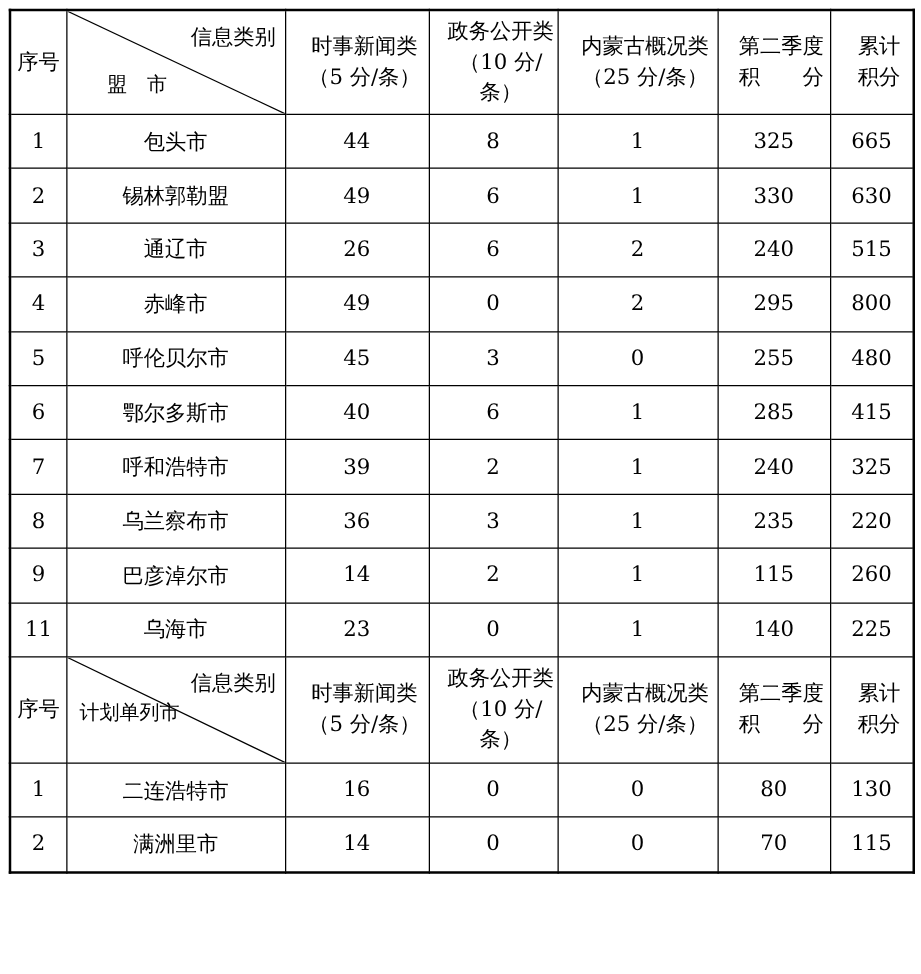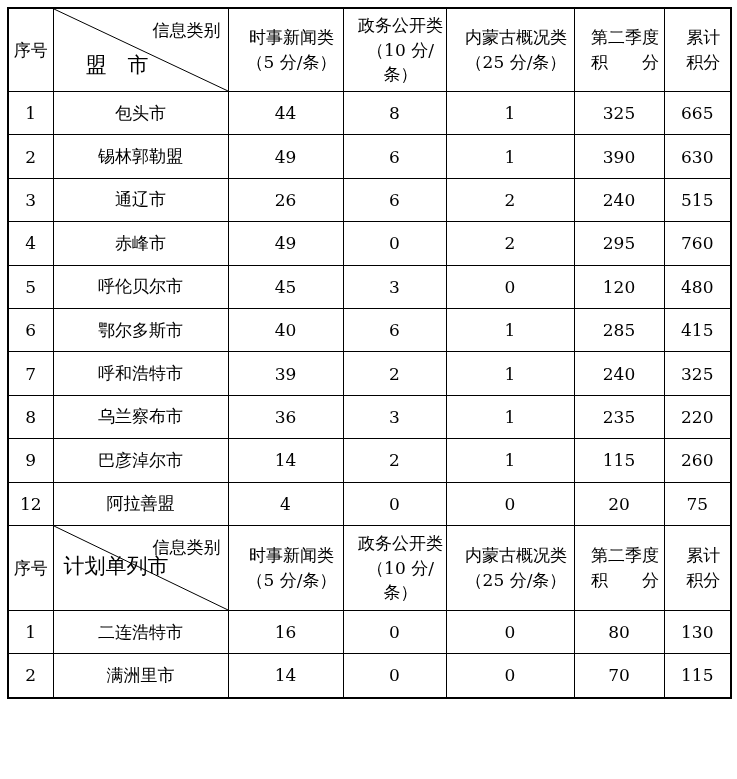--- a/index.html
+++ b/index.html
@@ -51,21 +51,21 @@
   .diag-top {
     position: absolute;
     top: 9px;
     right: 7px;
     font-size: 17px;
   }
   .diag-bottom {
     position: absolute;
     bottom: 11px;
     left: 32px;
-    font-size: 21px;
+    font-size: 16px;
     font-family: Liberation Serif, serif;
   }
   .diag-bottom.wide {
     left: 10px;
     bottom: 28px;
   }
 </style>
 </head>
 <body>
 
@@ -120,48 +120,48 @@
     <td>1</td>
     <td>325</td>
     <td>665</td>
   </tr>
         <tr class="data-row">
     <td>2</td>
     <td>锡林郭勒盟</td>
     <td>49</td>
     <td>6</td>
     <td>1</td>
-    <td>390</td>
+    <td>330</td>
     <td>630</td>
   </tr>
         <tr class="data-row">
     <td>3</td>
     <td>通辽市</td>
     <td>26</td>
     <td>6</td>
     <td>2</td>
     <td>240</td>
     <td>515</td>
   </tr>
         <tr class="data-row">
     <td>4</td>
     <td>赤峰市</td>
     <td>49</td>
     <td>0</td>
     <td>2</td>
     <td>295</td>
-    <td>760</td>
+    <td>800</td>
   </tr>
         <tr class="data-row">
     <td>5</td>
     <td>呼伦贝尔市</td>
     <td>45</td>
     <td>3</td>
     <td>0</td>
-    <td>120</td>
+    <td>255</td>
     <td>480</td>
   </tr>
         <tr class="data-row">
     <td>6</td>
     <td>鄂尔多斯市</td>
     <td>40</td>
     <td>6</td>
     <td>1</td>
     <td>285</td>
     <td>415</td>
@@ -187,27 +187,27 @@
         <tr class="data-row">
     <td>9</td>
     <td>巴彦淖尔市</td>
     <td>14</td>
     <td>2</td>
     <td>1</td>
     <td>115</td>
     <td>260</td>
   </tr>
         <tr class="data-row">
-    <td>12</td>
-    <td>阿拉善盟</td>
-    <td>4</td>
-    <td>0</td>
-    <td>0</td>
-    <td>20</td>
-    <td>75</td>
+    <td>11</td>
+    <td>乌海市</td>
+    <td>23</td>
+    <td>0</td>
+    <td>1</td>
+    <td>140</td>
+    <td>225</td>
   </tr>
       </tbody>
 
     <tbody id="tbody2">
       <tr class="header-row second">
         <td>序号</td>
         <td class="c-diag">
           <svg class="diagline" viewBox="0 0 100 100" preserveAspectRatio="none">
               <line x1="0" y1="0" x2="100" y2="100" stroke="#000" stroke-width="1" vector-effect="non-scaling-stroke"></line>
             </svg>

